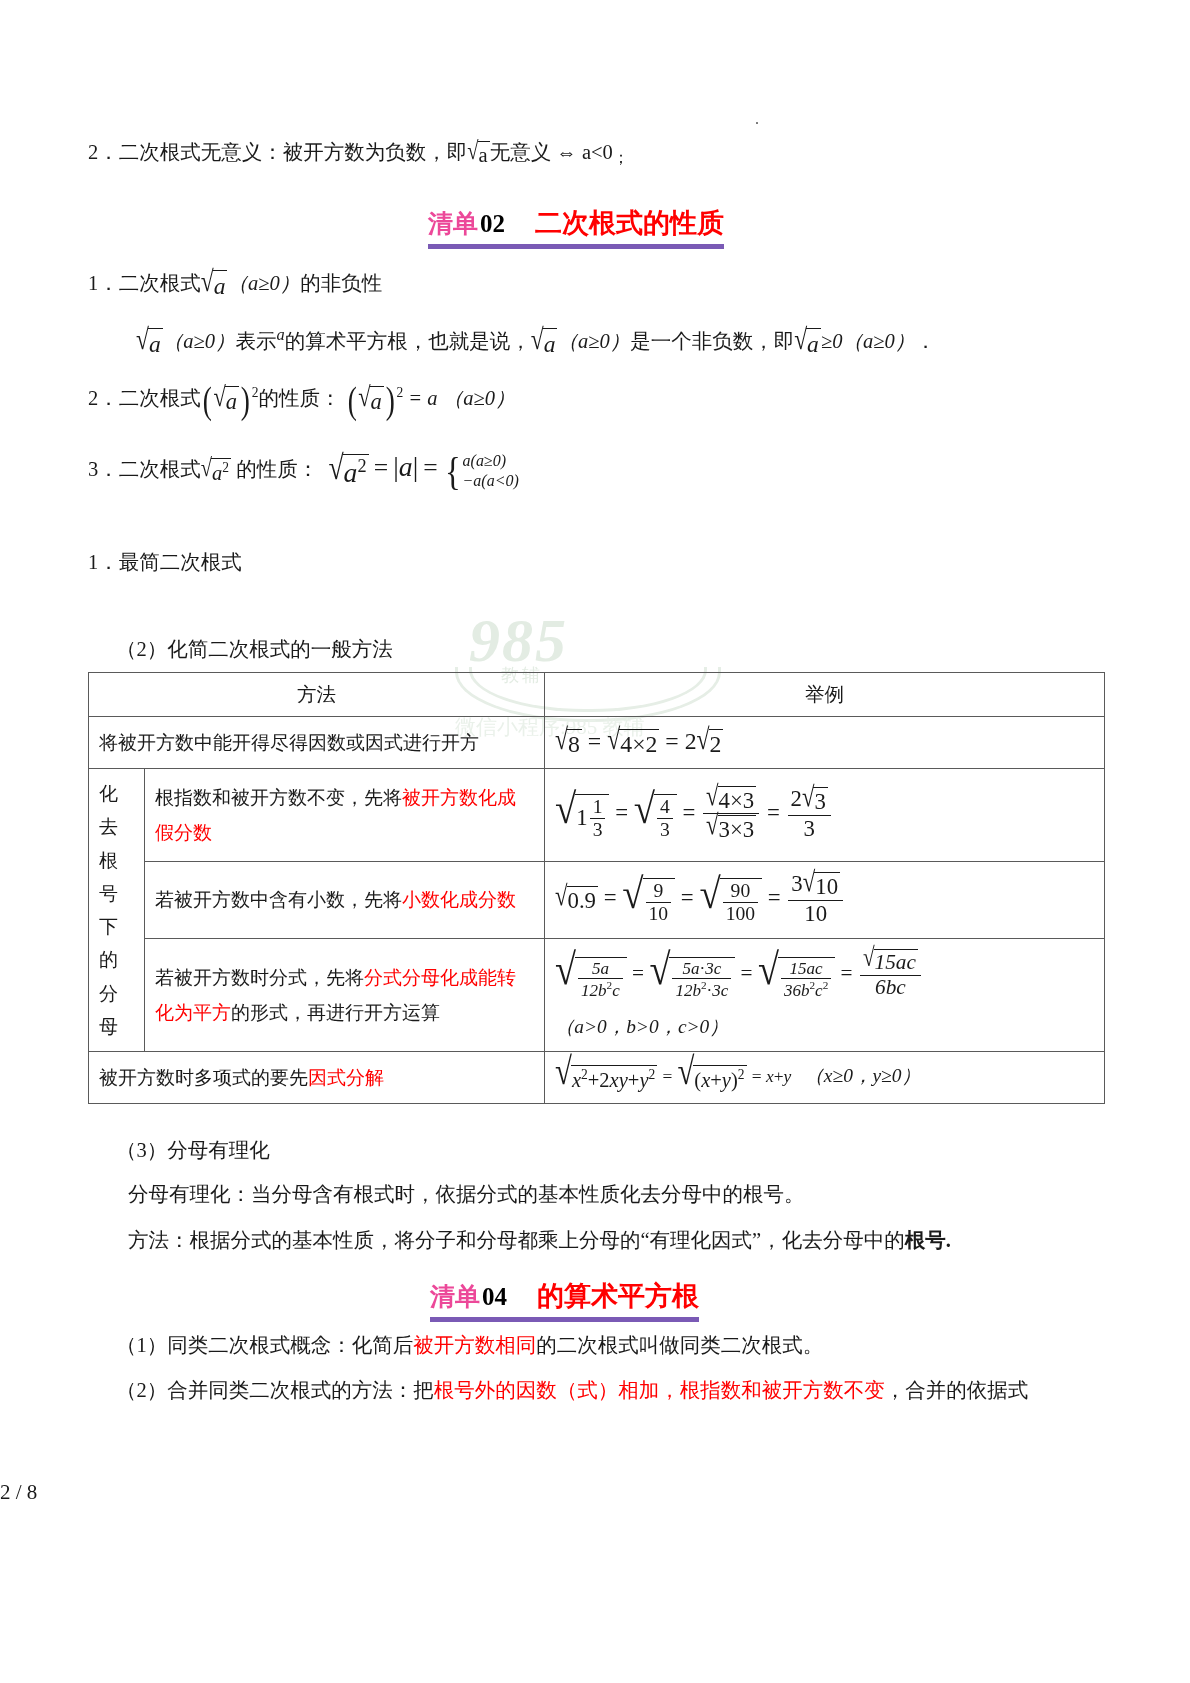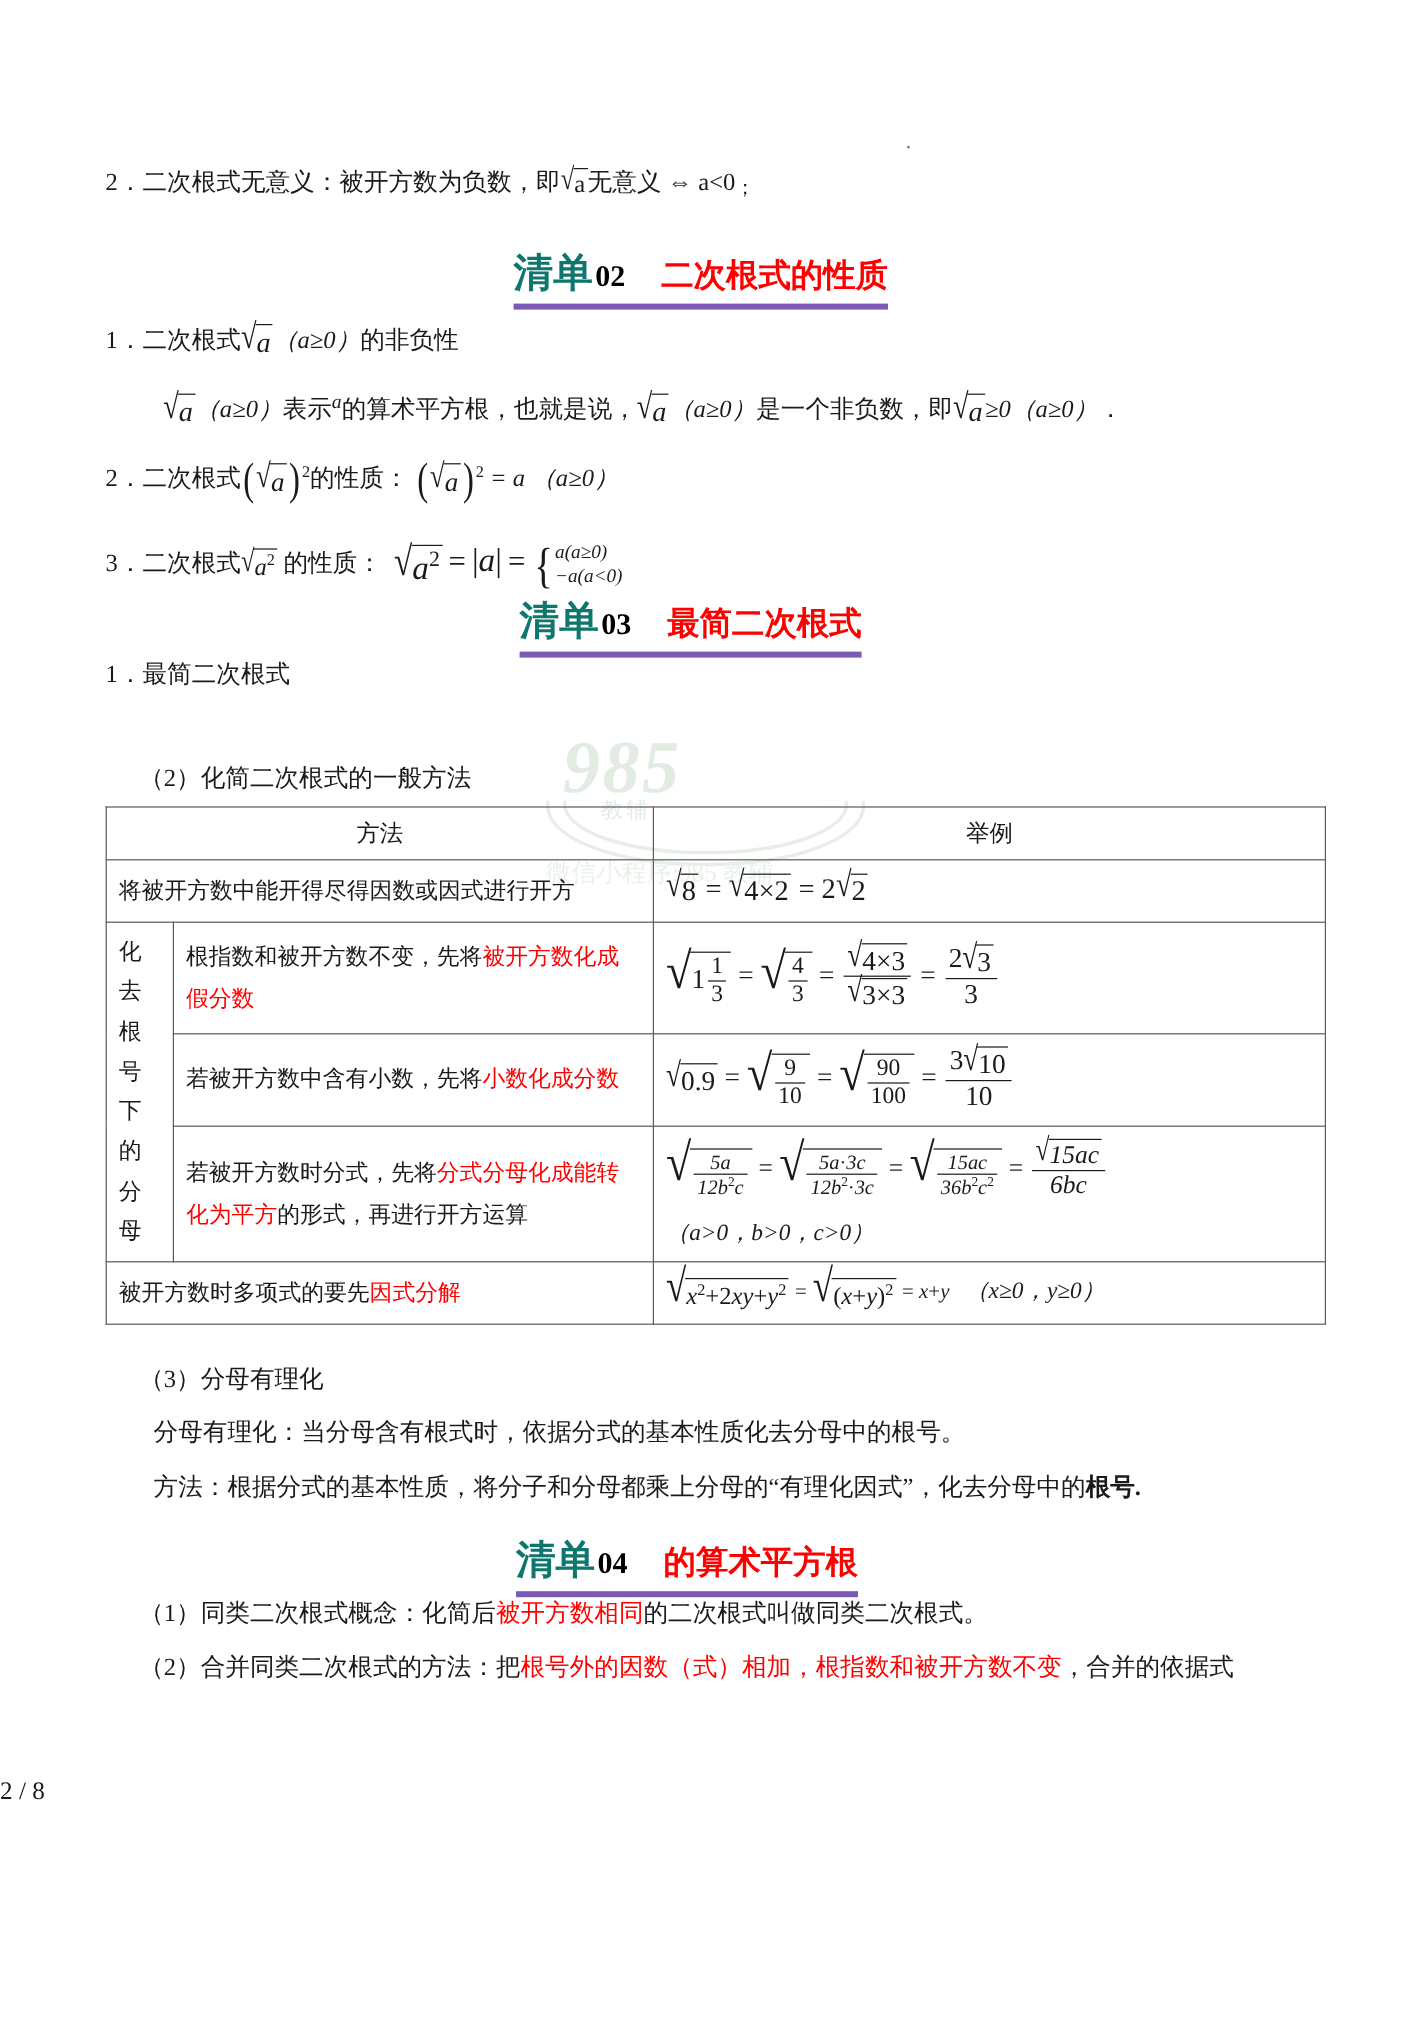--- a/index.html
+++ b/index.html
@@ -99,23 +99,23 @@
 
   
   .banner {
     position: absolute;
     white-space: nowrap;
     border-bottom: 5px solid #7a5ab5;
     padding-bottom: 3px;
   }
   .banner .bn-cn {
     font-family: Liberation Mono, monospace;
-    font-size: 33px;
+    font-size: 25px;
     font-weight: bold;
-    color: #0f766e;
+    color: #ec4899;
     letter-spacing: 0px;
   }
   .banner .bn-no {
     font-family: "Liberation Serif", serif;
     font-size: 25px;
     font-weight: bold;
     color: #000000;
     padding-left: 2px;
   }
   .banner .bn-title {
@@ -259,23 +259,20 @@
     </div>
 
     <div class="row" style="left:0px; top:385px;">
       <span>2．</span><span>二次根式</span><span><span class="bigparen">(</span><span class="sqrt" style="font-size:1.1em;"><span class="radical">√</span><span class="rad-body m">a</span></span><span class="bigparen">)</span><span class="supn">2</span></span><span>的性质：</span>&nbsp;<span><span class="bigparen">(</span><span class="sqrt" style="font-size:1.1em;"><span class="radical">√</span><span class="rad-body m">a</span></span><span class="bigparen">)</span><span class="supn">2</span></span>&nbsp;<span class="m">= a</span>&nbsp;<span class="m">（a≥0）</span>
     </div>
 
     <div class="row" style="left:0px; top:450px;">
       <span>3．</span><span>二次根式</span><span class="sqrt"><span class="radical">√</span><span class="rad-body"><span class="m">a</span><span class="supn">2</span></span></span>&nbsp;<span>的性质：</span>&nbsp;&nbsp;<span class="sqrt" style="font-size:1.35em;"><span class="radical">√</span><span class="rad-body"><span class="m">a</span><span class="supn">2</span></span></span>&nbsp;<span style="font-size:1.25em;">=</span>&nbsp;<span style="font-size:1.35em;">|<span class="m">a</span>|</span>&nbsp;<span style="font-size:1.25em;">=</span>&nbsp;<span class="brace-wrap"><span class="brace">{</span><span class="cases"><span class="m" style="display:block;">a(a≥0)</span><span class="m" style="display:block;">−a(a&lt;0)</span></span></span>
     </div>
 
-    <div class="banner" style="left:345px; top:495px;">
-      <span class="bn-cn">清单</span><span class="bn-no">03</span><span class="bn-title">最简二次根式</span>
-    </div>
 
     <div class="row" style="left:0px; top:550px;">
       <span>1．</span><span>最简二次根式</span>
     </div>
 
 
     <div class="row" style="left:28px; top:637px;">
       <span>（2）化简二次根式的一般方法</span>
     </div>
 

